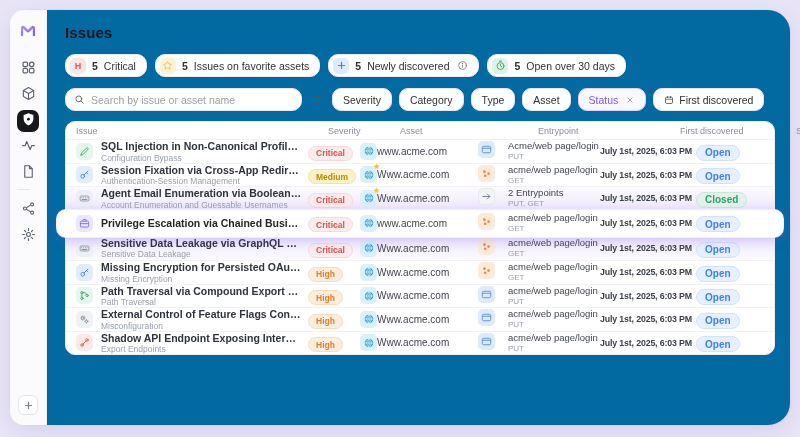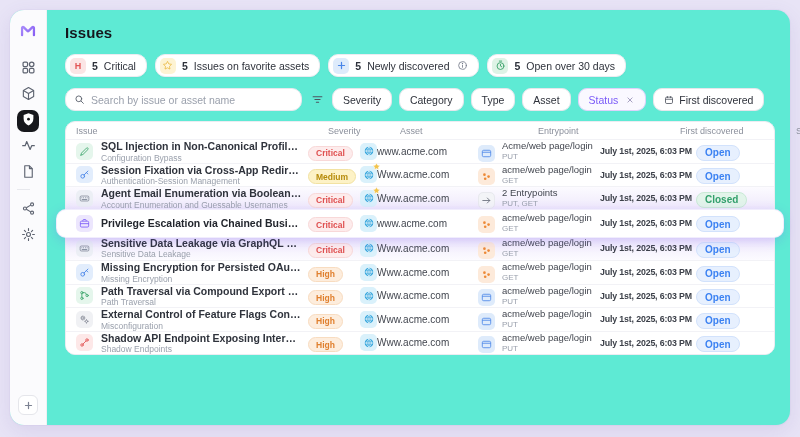--- a/index.html
+++ b/index.html
@@ -1,20 +1,20 @@
 <!DOCTYPE html>
 <html><head>
 <meta charset="utf-8">
 <style>
   * { margin:0; padding:0; box-sizing:border-box; }
   html,body { width:800px; height:437px; }
   body { background:#e8e4f6; font-family:"Liberation Sans","DejaVu Sans",sans-serif; position:relative; overflow:hidden; }
 
-  .window { position:absolute; left:10px; top:10px; width:780px; height:415px; background:#5eead4;
-    border-radius:14px; box-shadow:0 6px 20px rgba(101,78,163,.12), 0 0 0 1px rgba(130,110,190,.05);
+  .window { position:absolute; left:10px; top:10px; width:780px; height:415px; background:#0369a1;
+    border-radius:22px; box-shadow:0 6px 20px rgba(101,78,163,.12), 0 0 0 1px rgba(130,110,190,.05);
     display:flex; }
   .sidebar { width:37px; background:#fbfbfd; border-right:1px solid #f0f0f4; border-radius:14px 0 0 14px;
     display:flex; flex-direction:column; align-items:center; padding:12px 0 10px; position:relative; flex:none; }
   .logo { width:18px; height:18px; margin-bottom:18px; cursor:pointer; }
   .logo svg { width:18px; height:18px; }
   .nav-item { width:22px; height:22px; border-radius:7px; display:grid; place-items:center; color:#5d6370; margin-bottom:4px; cursor:pointer; }
   .nav-item svg { width:15px; height:15px; }
   .nav-item.active { background:#17181c; color:#fff; }
   .nav-divider { width:13px; height:1px; background:#e7e8ed; margin:5px 0 9px; }
   .add-btn { position:absolute; bottom:10px; left:50%; transform:translateX(-50%); width:20px; height:20px;
@@ -86,21 +86,21 @@
   .sev-medium  { background:#fdf2c6; color:#b68b0a; border-color:#f2e2a2; }
   .sev-high    { background:#fdeddd; color:#e0802f; border-color:#f8dcc0; }
 
   .acell { display:flex; align-items:center; gap:0;text-align:right; }
   .aic { width:17px; height:17px; border-radius:5px; background:#daf1fb; display:grid; place-items:center; position:relative; flex:none; }
   .aic svg.globe { width:12px; height:12px; }
   .aic .fav { position:absolute; top:-4px; right:-4px; width:9px; height:9px; }
   .aic .fav svg { width:9px; height:9px; display:block; }
   .atxt { font-size:10px; color:#42464f; white-space:nowrap; }
 
-  .ecell { display:flex; align-items:flex-end; gap:7px; min-width:0; }
+  .ecell { display:flex; align-items:flex-start; gap:13px; min-width:0; }
   .eic { width:17px; height:17px; border-radius:5px; display:grid; place-items:center; flex:none; }
   .eic svg { width:11px; height:11px; }
   .ep-blue { background:#deebfb; color:#4a86e8; }
   .ep-orange { background:#fdeada; color:#ed8936; }
   .ep-gray { background:#f3f4f7; color:#6f7581; border:1px solid #e8e9ee; }
   .en { font-size:9.5px; font-weight:500; color:#42464f; white-space:nowrap; line-height:1.15; }
   .em { font-size:8px; color:#9aa0ac; line-height:1.2; }
 
   .dcell { font-size:8.8px; font-weight:700; color:#3c4049; letter-spacing:-0.15px; white-space:nowrap; }
 
@@ -613,21 +613,21 @@
             <div class="icell">
               <span class="iic ic-red">
                 <svg viewBox="0 0 16 16" fill="none" stroke="currentColor" stroke-width="1.3" stroke-linecap="round">
                   <circle cx="4.4" cy="11.6" r="1.8"></circle>
                   <circle cx="11.6" cy="4.4" r="1.8"></circle>
                   <path d="M5.8 10.2l4.4-4.4"></path>
                 </svg>
               </span>
               <div class="tcol">
                 <div class="ttl">Shadow API Endpoint Exposing Internal Runtime Metadata</div>
-                <div class="sub">Shadow Endpoints</div>
+                <div class="sub">Export Endpoints</div>
               </div>
             </div>
             <div><span class="badge sev-high">High</span></div>
             <div class="acell">
               <span class="aic">
                 <svg class="globe" viewBox="0 0 16 16">
                   <circle cx="8" cy="8" r="5.7" fill="#2ea3dc"></circle>
                   <g stroke="#ffffff" stroke-width="0.9" fill="none">
                     <path d="M2.3 8h11.4M8 2.3v11.4M8 2.3c2 1.7 3.1 3.6 3.1 5.7S10 12 8 13.7M8 2.3C6 4 4.9 5.9 4.9 8S6 12 8 13.7"></path>
                   </g>

